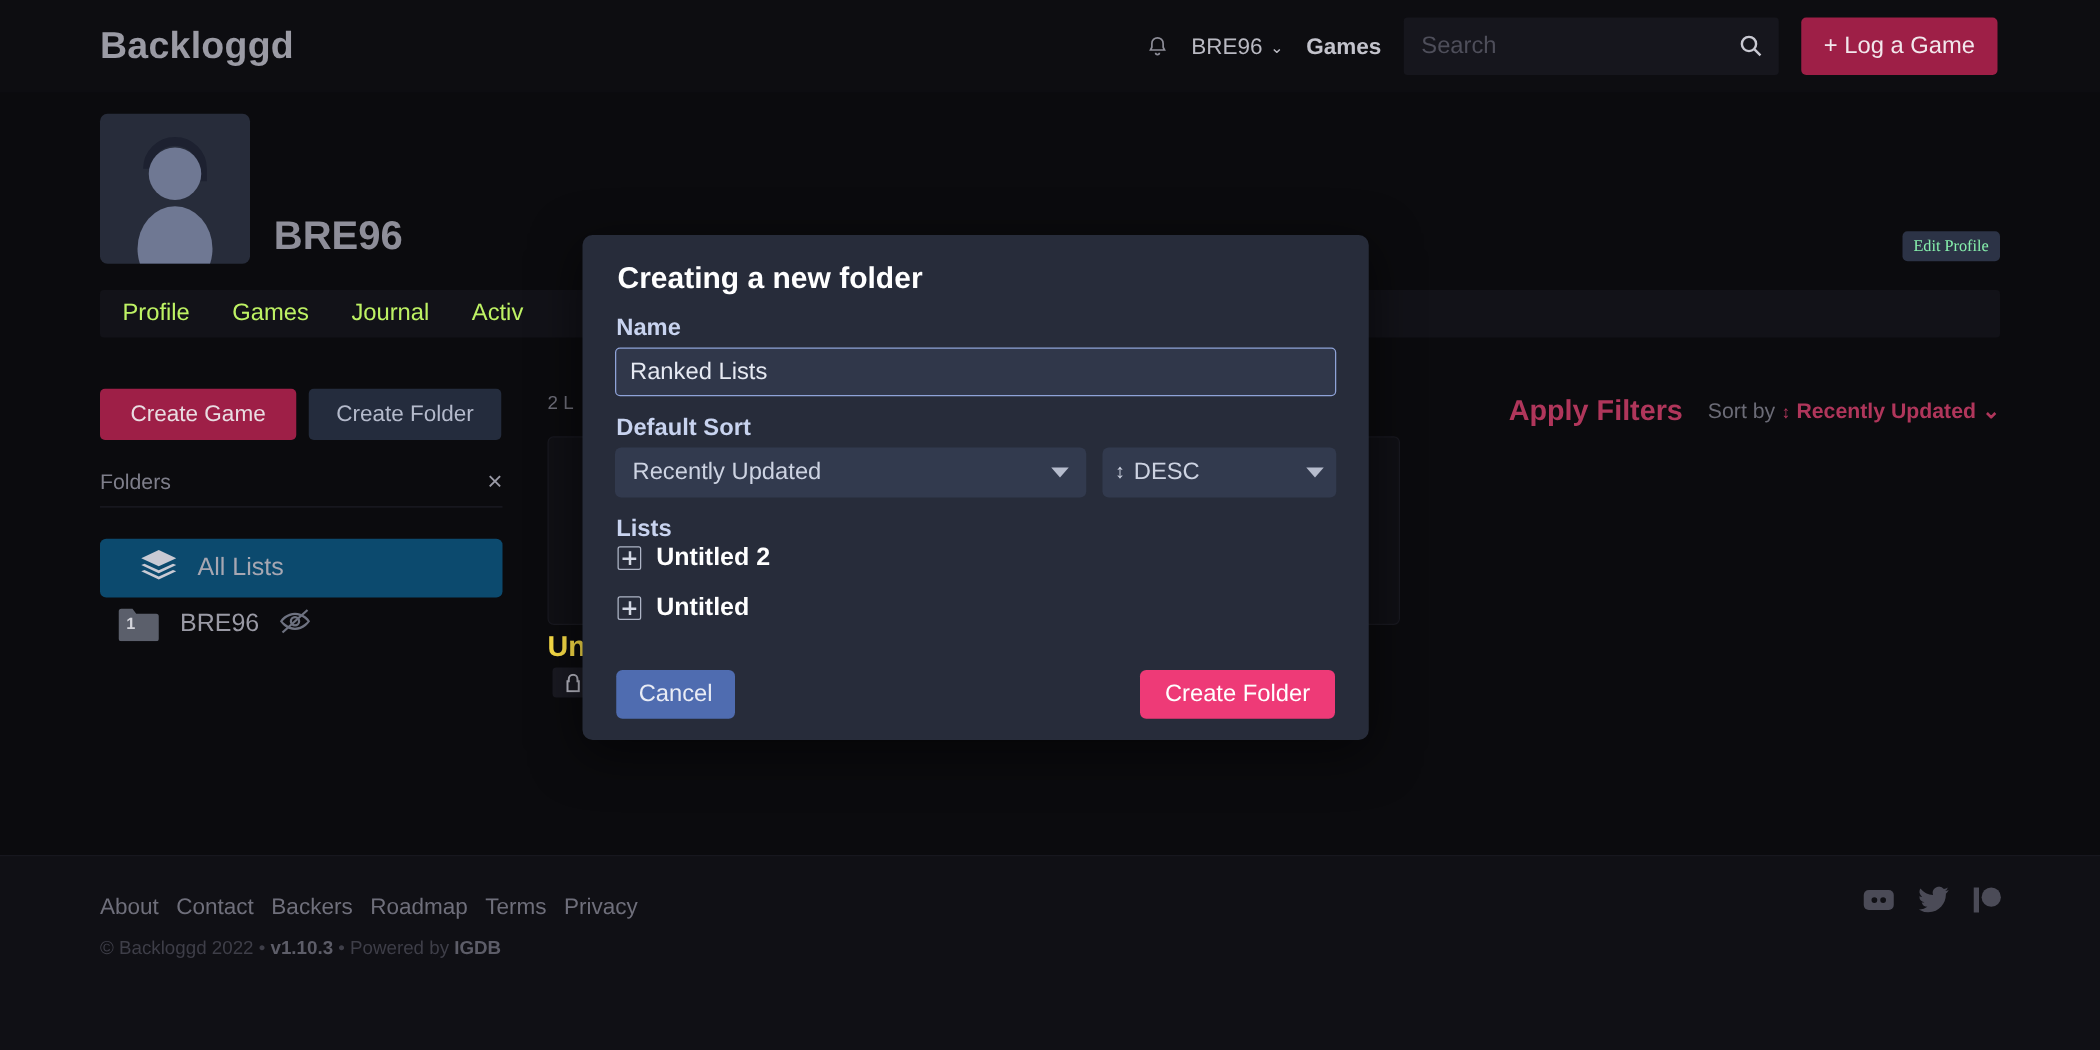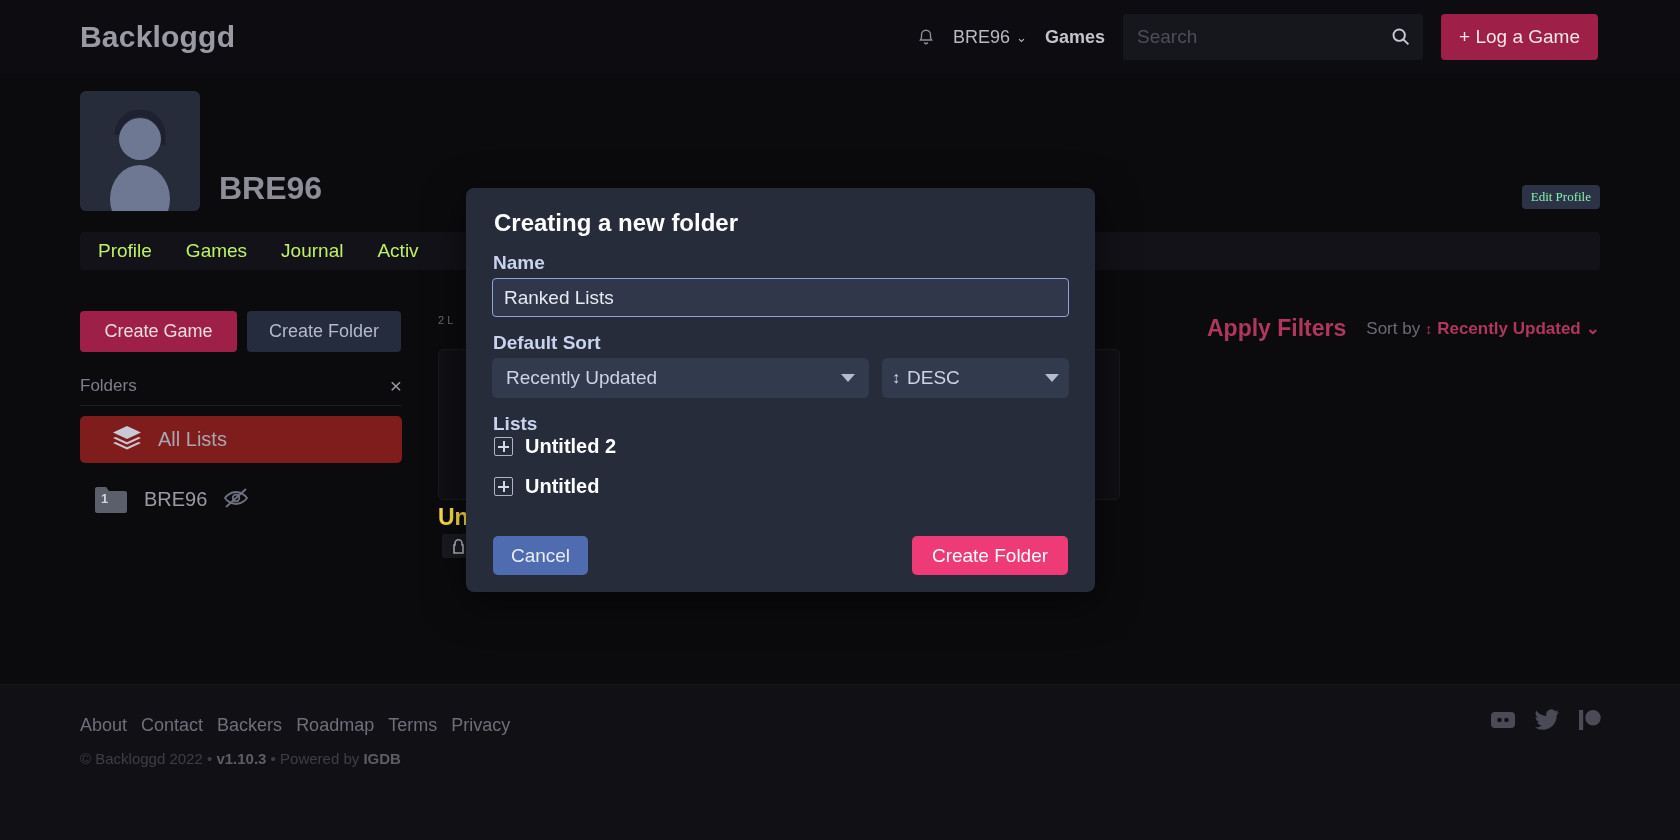--- a/index.html
+++ b/index.html
@@ -90,34 +90,34 @@
     padding-bottom: 9px; border-bottom: 1px solid #1c1c24;
   }
   .folders-head .lbl { color: #7e7e8a; font-size: 17px; }
   .folders-head .x { color: #9a9aa6; font-size: 21px; line-height: 1; cursor: pointer; }
 
   .folder-item {
     position: absolute; left: 80px; width: 322px; height: 47px;
     display: flex; align-items: center; gap: 16px; padding: 0 14px;
     border-radius: 5px;
   }
-  .folder-item.active { top: 416px; background: #7f1d1d; padding-left: 32px; }
+  .folder-item.active { top: 431px; background: #0c4a6e; padding-left: 32px; }
   .folder-item.plain  { top: 476px; }
   .folder-name { color: #a7a7b2; font-size: 20px; }
   .folder-name.dim { color: #9a9aa5; }
   .layers-ico { width: 30px; height: 26px; color: #c9cad4; flex: none; }
   .folder-ico-wrap { position: relative; width: 34px; height: 27px; flex: none; }
   .folder-ico { width: 34px; height: 27px; color: #5b5f6b; }
   .folder-badge {
     position: absolute; left: 7px; top: 5px; font-size: 13px; color: #d3d4db; font-weight: bold;
   }
   .eye-off { margin-left: auto; width: 26px; height: 22px; color: #6e7280; }
 
   
-  .list-count { position: absolute; left: 438px; top: 314px; color: #6d6d78; font-size: 11px; }
+  .list-count { position: absolute; left: 438px; top: 314px; color: #6d6d78; font-size: 15px; }
   .filters-row {
     position: absolute; right: 80px; top: 315px; display: flex; align-items: center; gap: 20px;
   }
   .apply-filters { color: #b0365b; font-size: 23px; font-weight: 600; cursor: pointer; }
   .sort-by { color: #6b6b76; font-size: 17px; display: flex; align-items: center; gap: 5px; }
   .sort-val { color: #b0365b; font-weight: 600; }
   .updown { font-size: 14px; color: #b0365b; }
   .card {
     position: absolute; left: 438px; top: 349px; width: 682px; height: 151px;
     background: #101015; border: 1px solid #191920; border-radius: 5px;

